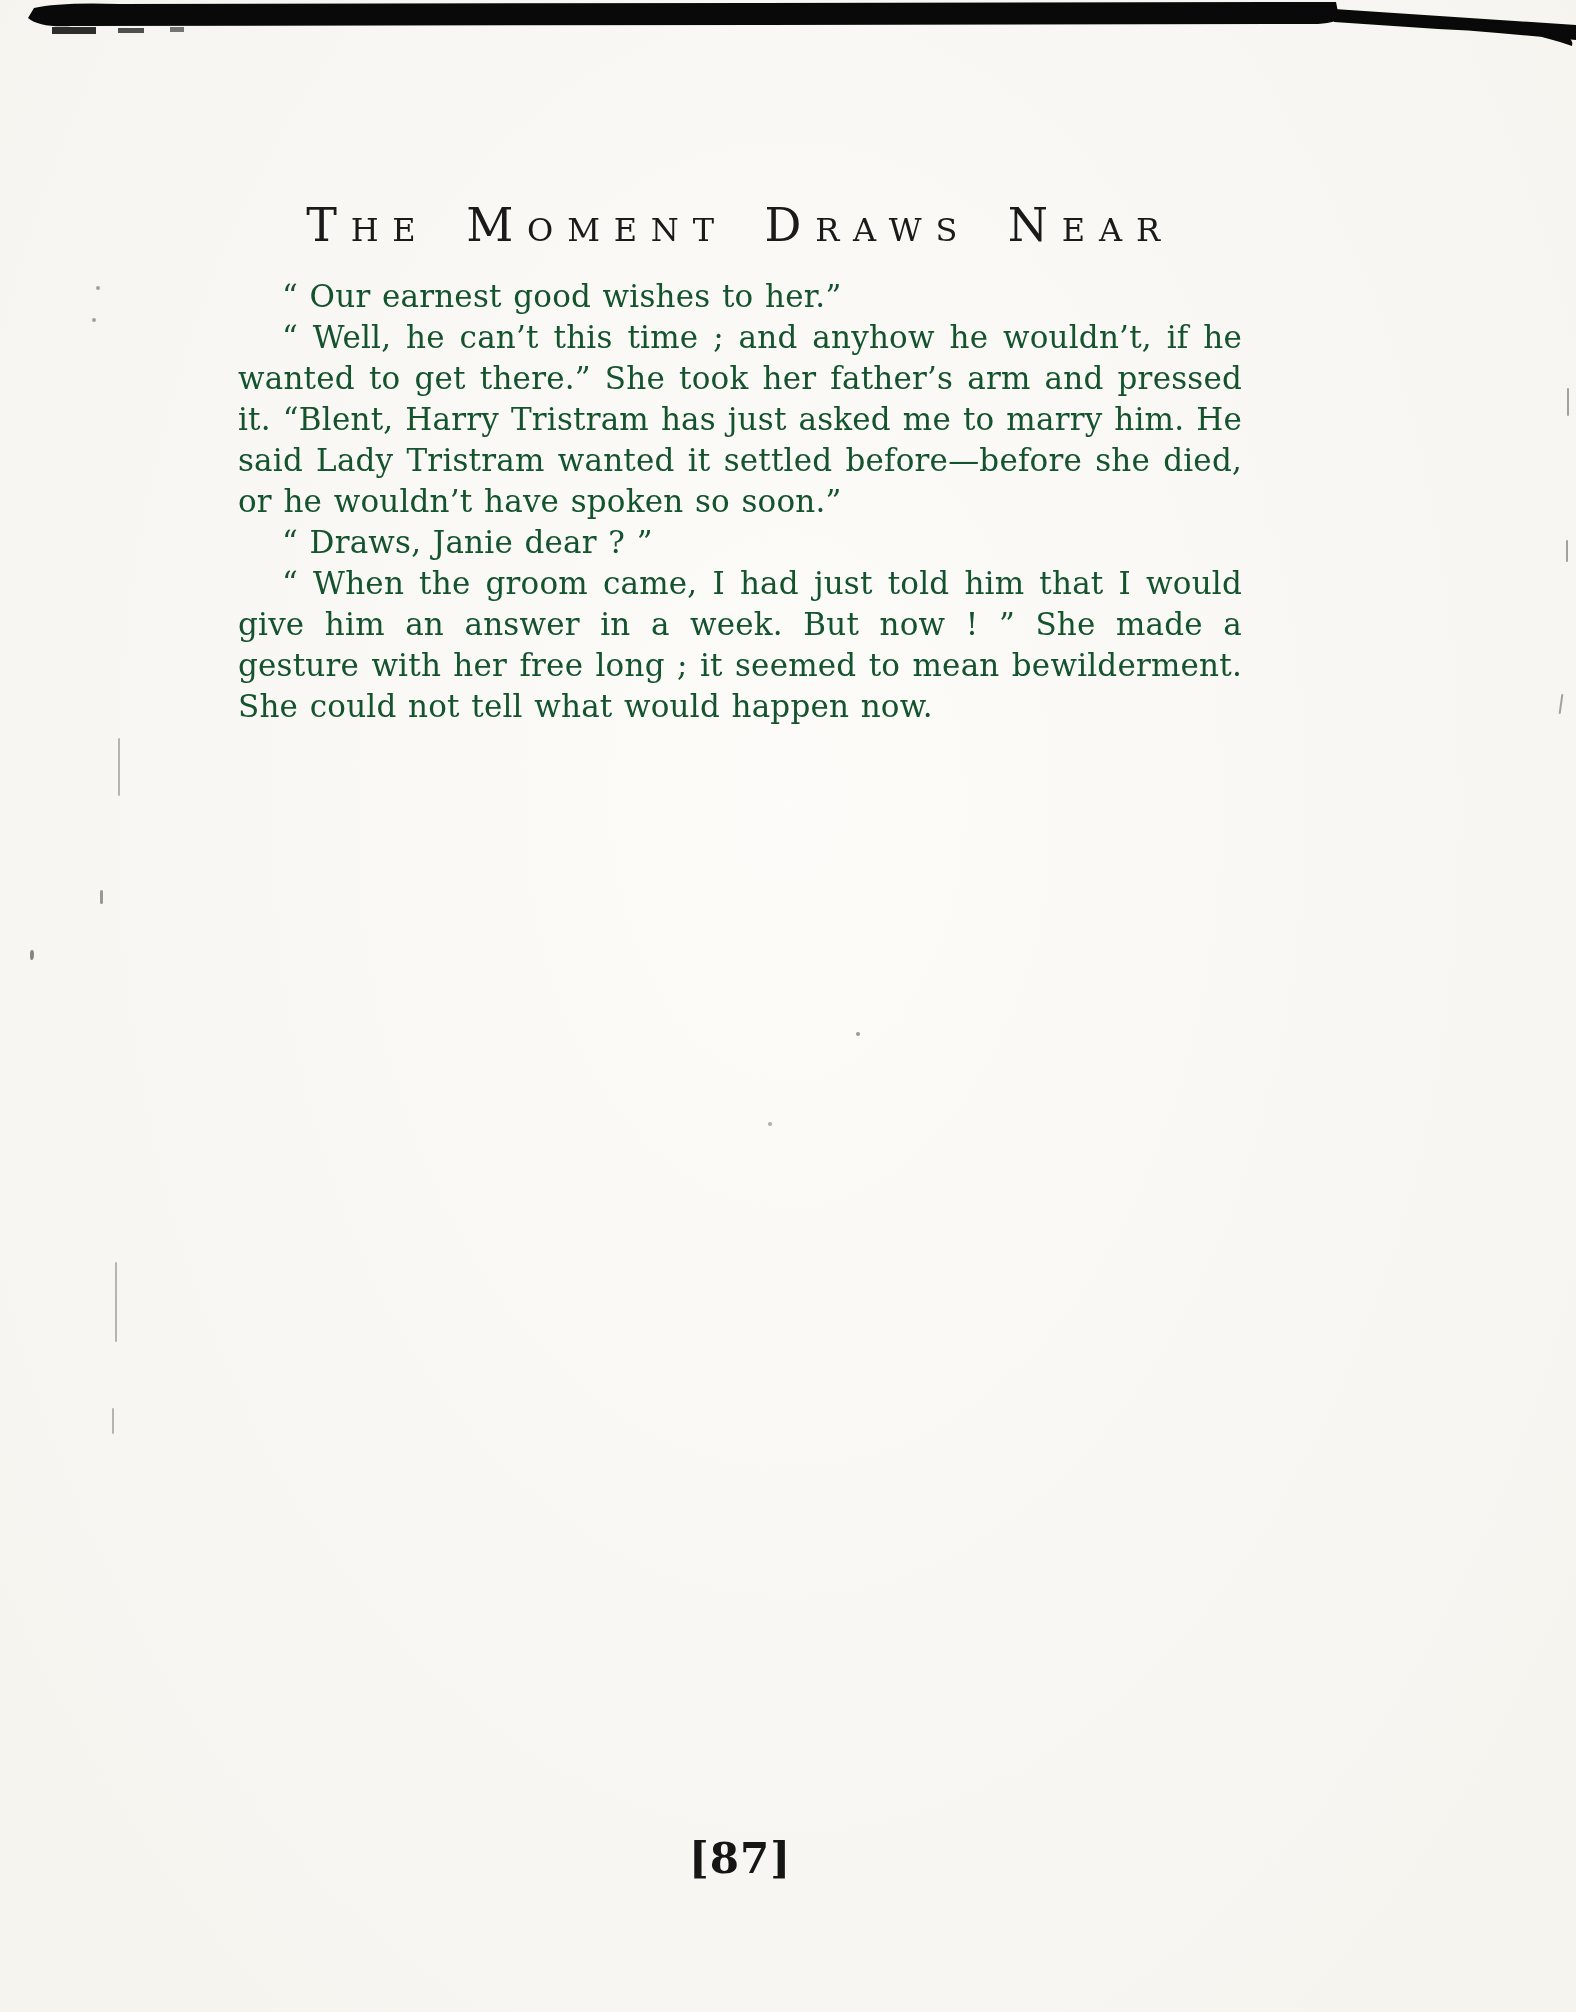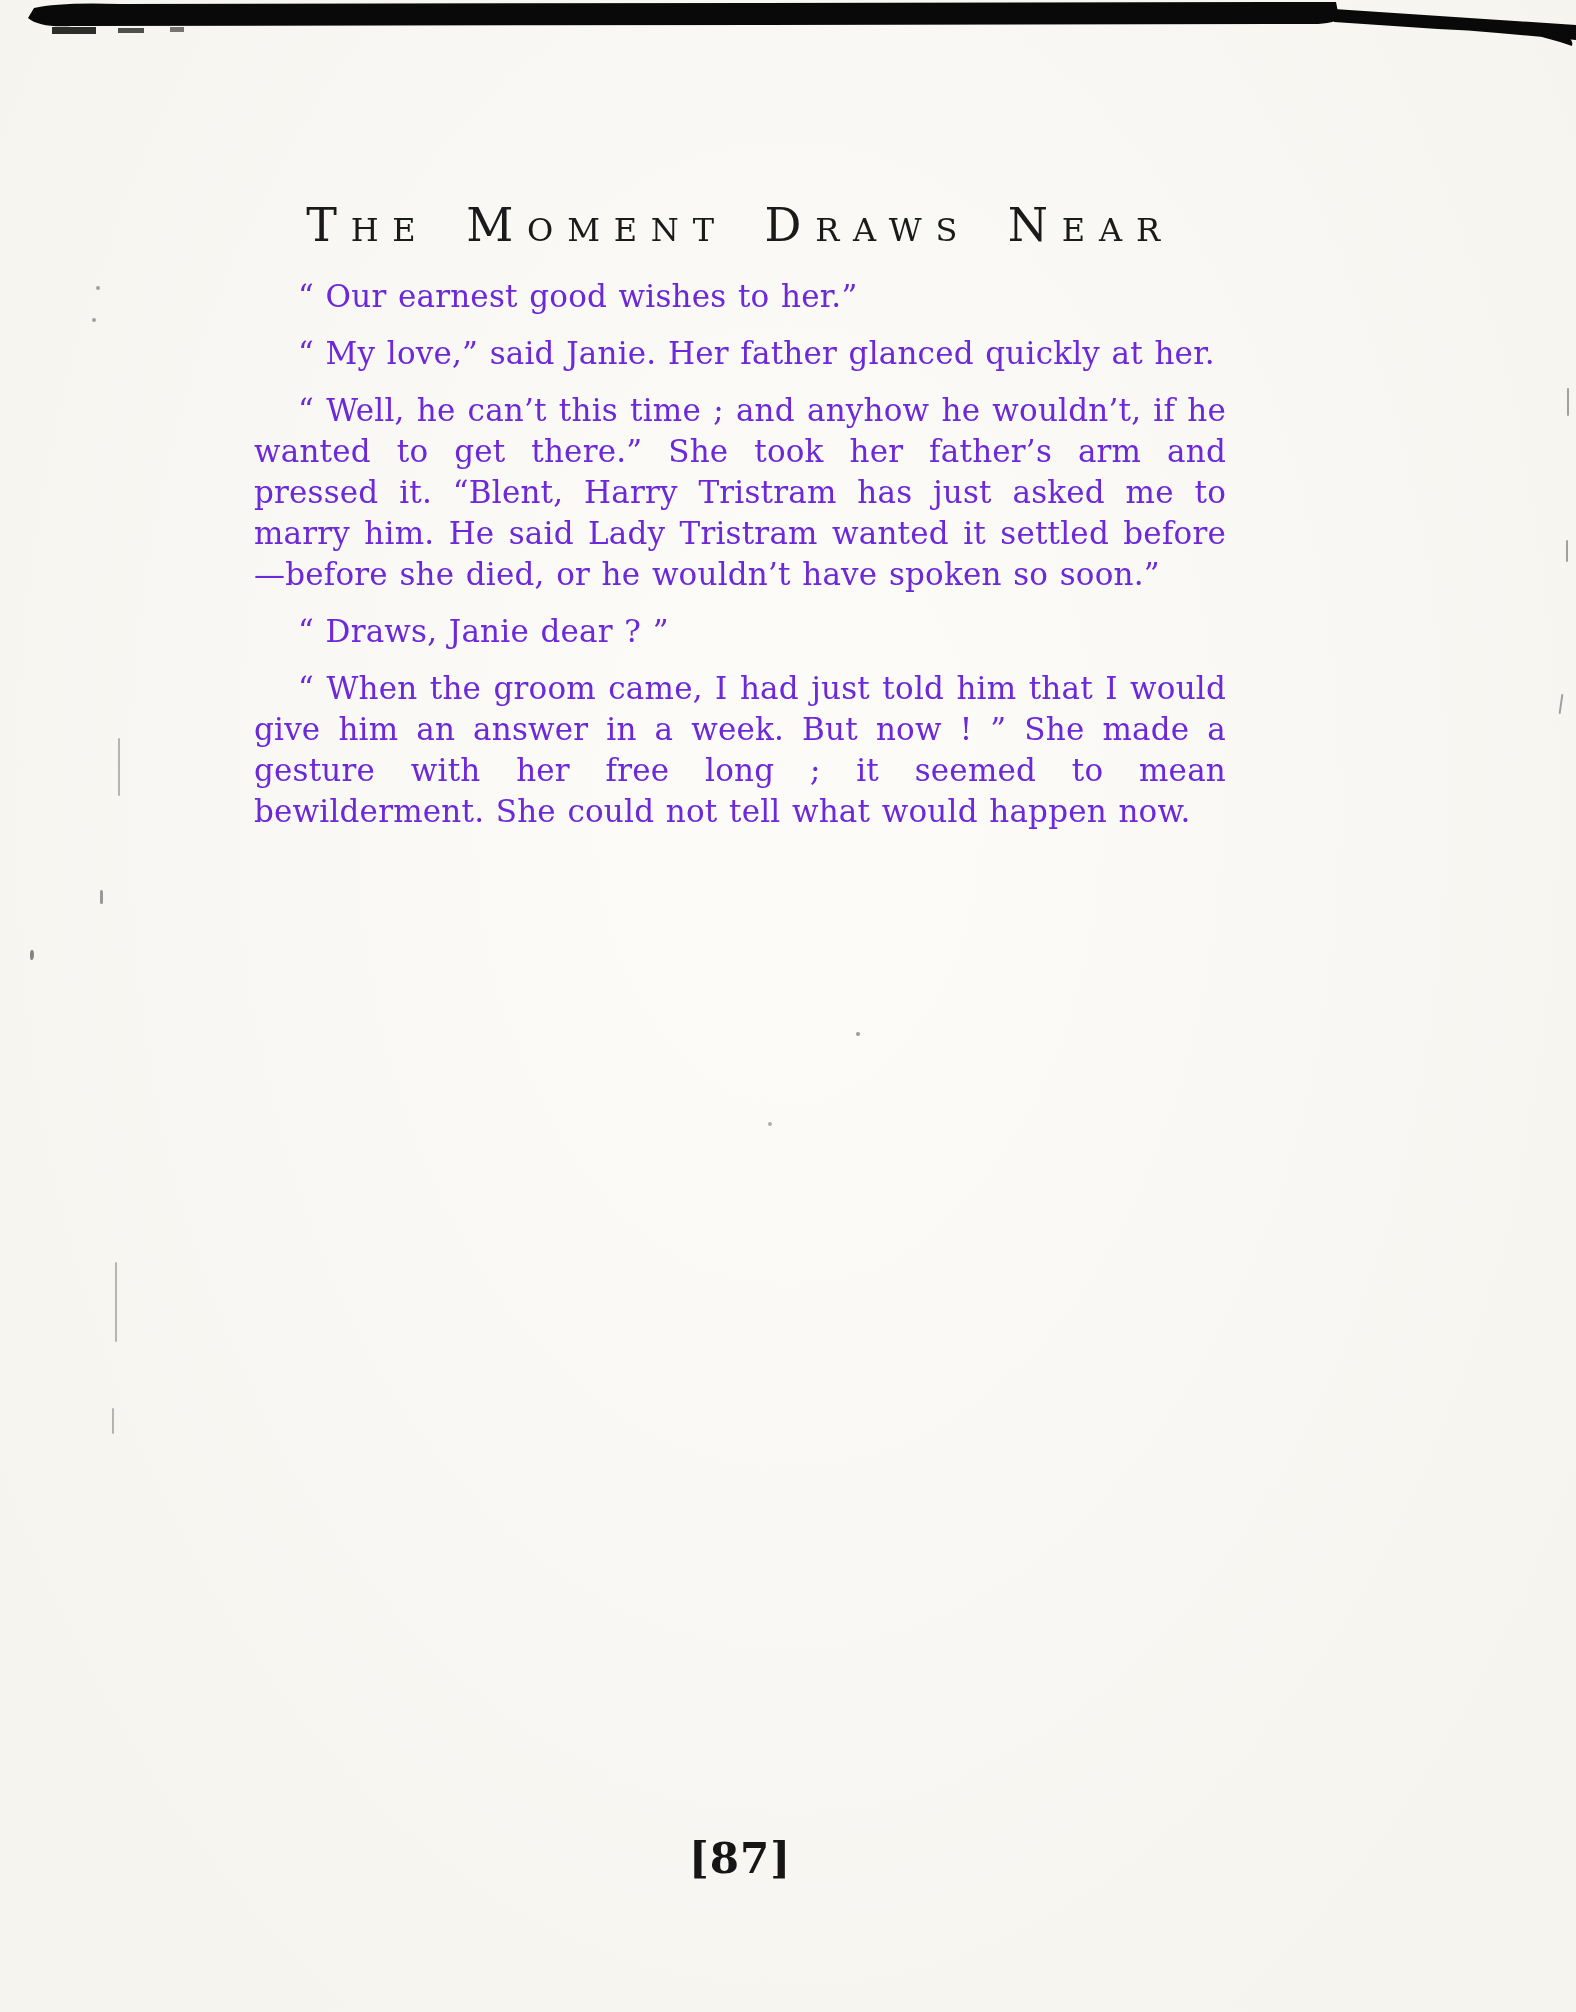--- a/index.html
+++ b/index.html
@@ -38,28 +38,28 @@
     font-weight: normal;
     letter-spacing: 0.30em;
     word-spacing: 0.18em;
     text-align: center;
     margin: 0 0 24px 0;
     color: #1a1a1a;
     white-space: nowrap;
   }
 
   .para {
-    margin: 16px;
+    margin: 0;
     font-size: 31px;
     line-height: 41px;
     text-align: justify;
     text-indent: 44px;
     letter-spacing: 0.2px;
     word-spacing: 1.5px;
-    color: #6d28d9;
+    color: #14532d;
   }
 
   .page-number {
     position: absolute;
     left: 238px;
     width: 1004px;
     top: 1834px;
     text-align: center;
     font-size: 42px;
     font-weight: bold;
@@ -85,21 +85,20 @@
   <path d="M1334,9 L1576,25 L1576,40 L1498,33 Q1468,30 1438,29 L1334,22 Z" fill="#090909"></path>
   <path d="M1536,30 Q1576,33 1572,46 L1560,42 L1542,37 Z" fill="#090909"></path>
   <rect x="52" y="27" width="44" height="7" fill="#090909" opacity="0.85"></rect>
   <rect x="118" y="28" width="26" height="5" fill="#090909" opacity="0.7"></rect>
   <rect x="170" y="27" width="14" height="5" fill="#090909" opacity="0.55"></rect>
 </svg>
 
 <div class="content">
   <h1 class="title">The Moment Draws Near</h1>
   <p class="para">“ Our earnest good wishes to her.”</p>
-  <p class="para">“ My love,” said Janie.  Her father glanced quickly at her.</p>
   <p class="para">“ Well, he can’t this time ; and anyhow he wouldn’t, if he wanted to get there.”  She took her father’s arm and pressed it.  “Blent, Harry Tristram has just asked me to marry him.  He said Lady Tristram wanted it settled before—before she died, or he wouldn’t have spoken so soon.”</p>
   <p class="para">“ Draws, Janie dear ? ”</p>
   <p class="para">“ When the groom came, I had just told him that I would give him an answer in a week.  But now ! ”  She made a gesture with her free long ; it seemed to mean bewilderment.  She could not tell what would happen now.</p>
 </div>
 
 <div class="page-number">[87]</div>
 
 <div class="artifact" style="left:1567px; top:388px; width:2px; height:28px;"></div>
 <div class="artifact" style="left:1566px; top:540px; width:2px; height:22px;"></div>
 <div class="artifact" style="left:1560px; top:694px; width:2px; height:20px; transform:rotate(8deg);"></div>

